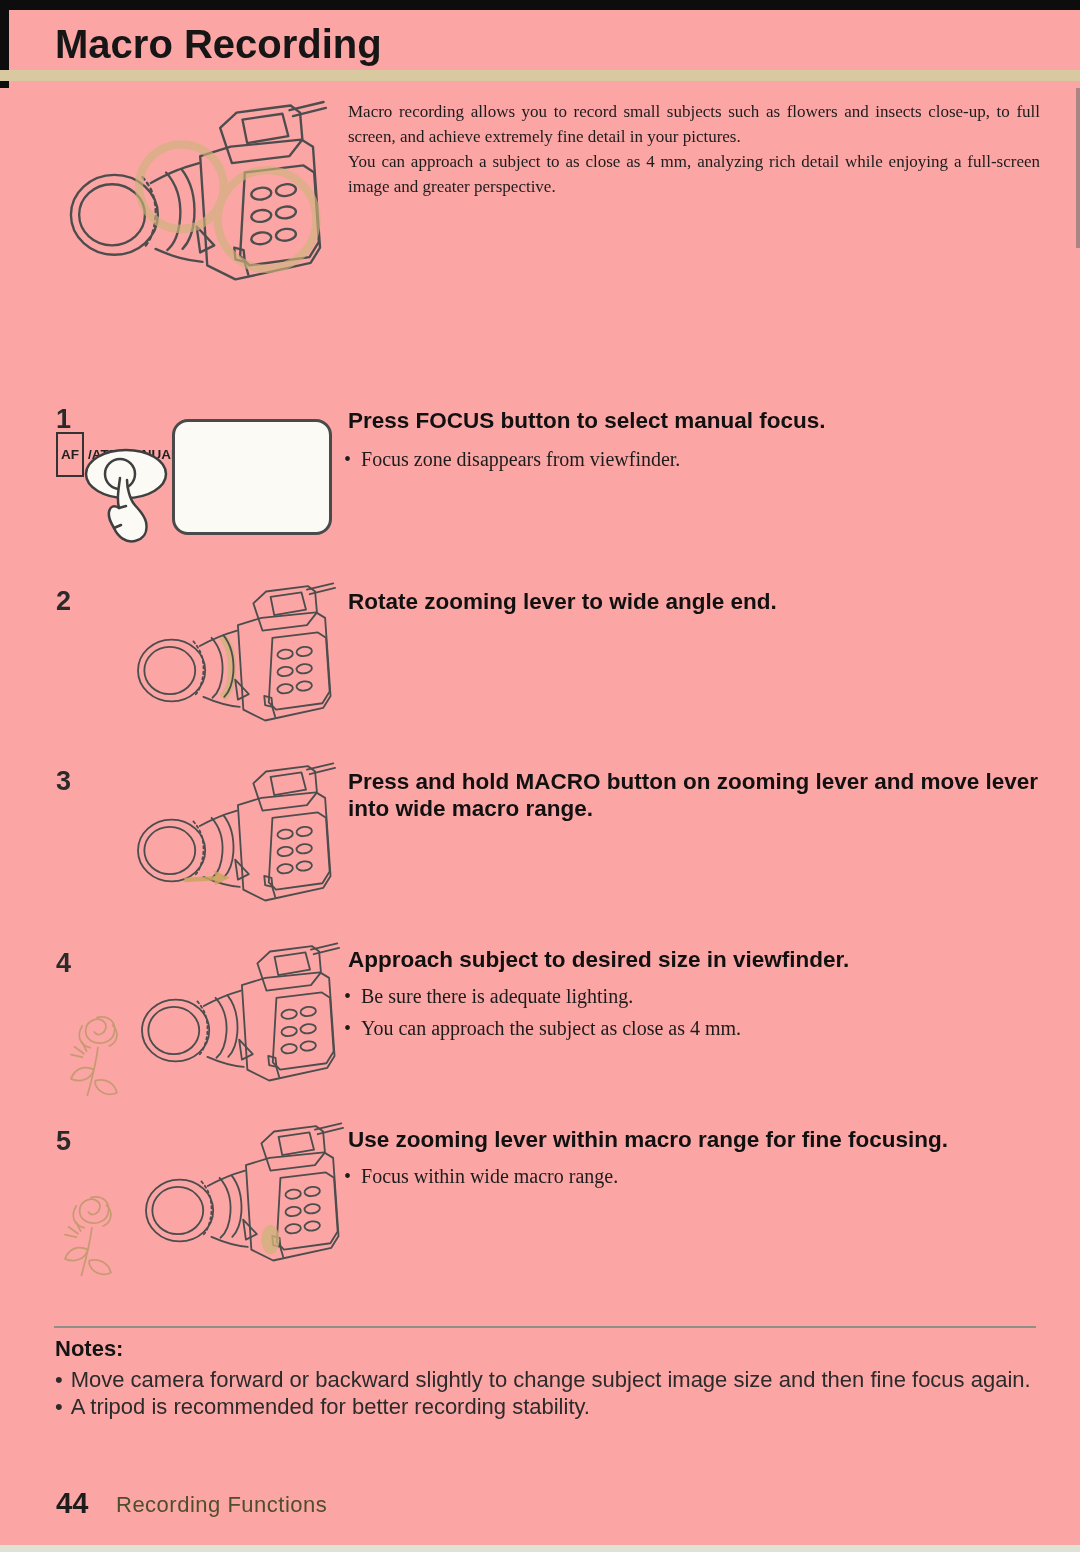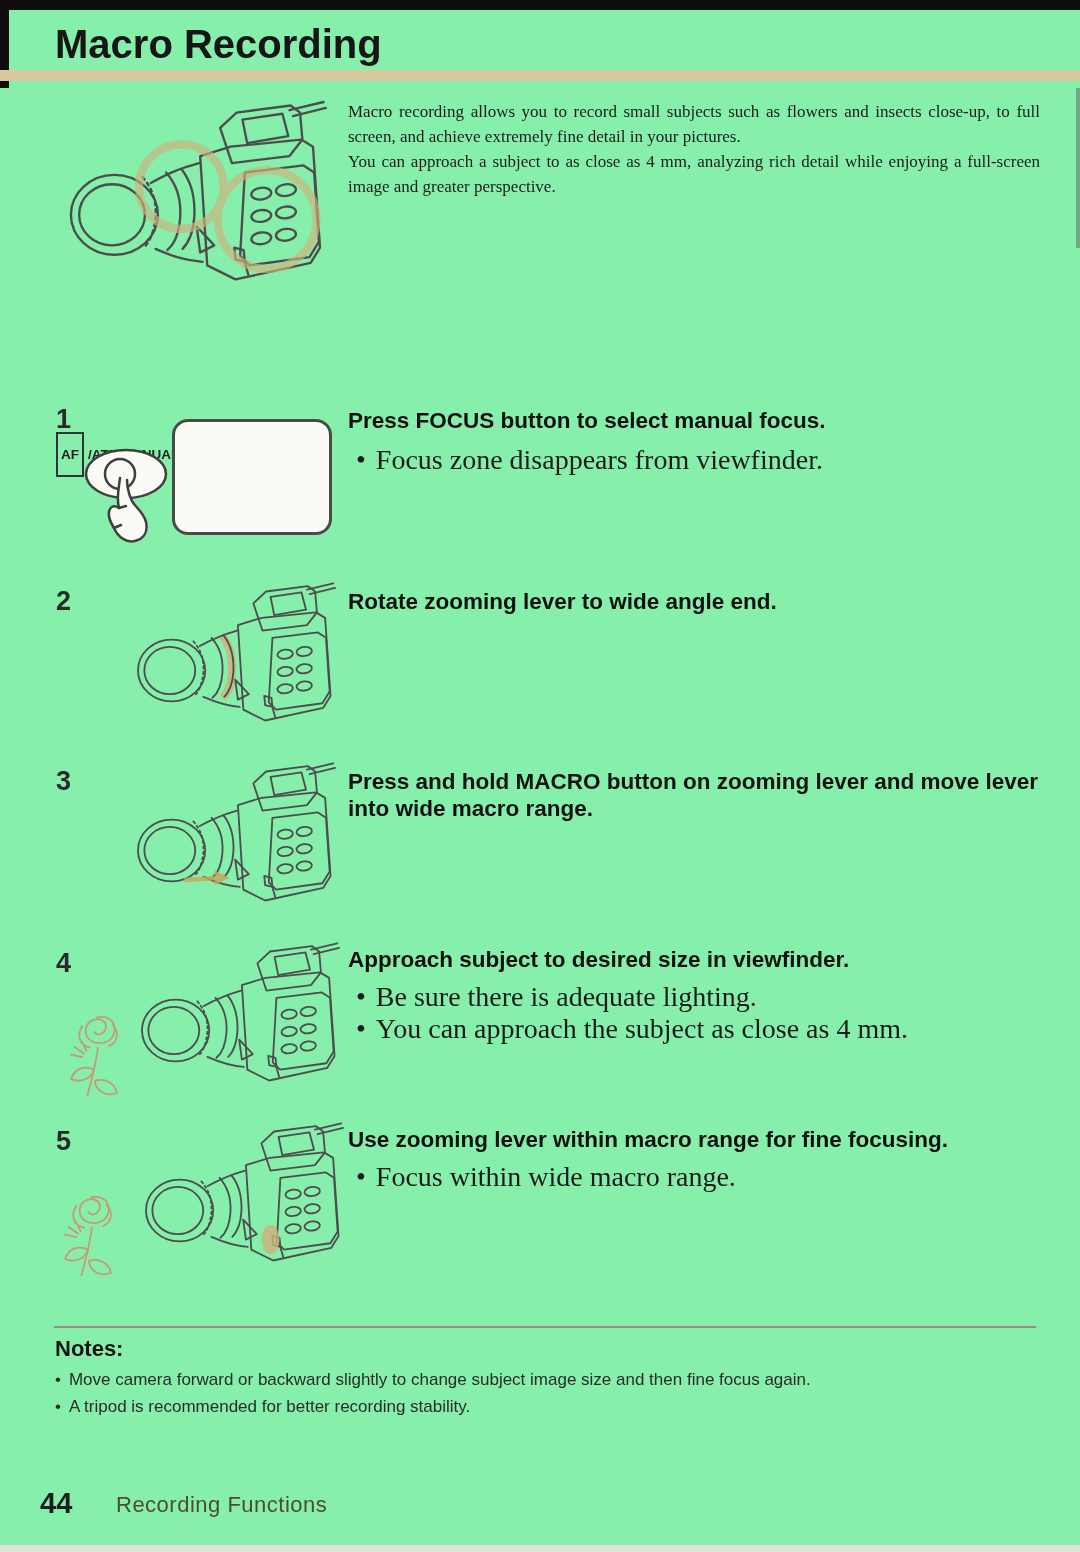--- a/index.html
+++ b/index.html
@@ -1,18 +1,18 @@
 <!DOCTYPE html>
 <html><head>
 <meta charset="utf-8">
 <style>
   html,body{margin:0;padding:0;background:#e8e8e4;}
   .page{
     position:relative;width:1080px;height:1552px;margin:0 auto;
-    background:#86efac;overflow:hidden;
+    background:#fca5a5;overflow:hidden;
     font-family:"Liberation Serif", serif;color:#1c1c1c;
   }
   
   .scan-top-bar{position:absolute;left:0;top:0;width:1080px;height:10px;background:#0d0d0d;}
   .scan-left-notch{position:absolute;left:0;top:0;width:9px;height:88px;background:#0d0d0d;}
   .scan-bottom-strip{position:absolute;left:0;bottom:0;width:1080px;height:7px;background:#dfe3d6;}
   .scan-right-edge{position:absolute;right:0;top:88px;width:4px;height:160px;background:#6a6a6a;opacity:.55;}
 
   .page-title{
     position:absolute;left:55px;top:22px;
@@ -29,21 +29,21 @@
 
   .step-num{
     position:absolute;left:56px;
     font-family:"Liberation Sans", sans-serif;font-weight:bold;font-size:27px;color:#2a2a2a;
   }
   .step-heading{
     position:absolute;left:348px;width:695px;
     font-family:"Liberation Sans", sans-serif;font-weight:bold;
     font-size:22.5px;line-height:27px;color:#111;
   }
-  .step-bullets{position:absolute;left:356px;width:690px;font-size:28px;line-height:25px;}
+  .step-bullets{position:absolute;left:344px;width:690px;font-size:20px;line-height:25px;}
   .step-bullets div{margin:0 0 7px 0;}
   .step-bullets div::before{content:"\2022";margin-right:10px;}
 
   .af-label{
     position:absolute;left:56px;top:432px;
     font-family:"Liberation Sans", sans-serif;font-weight:bold;font-size:13.5px;color:#222;
     display:flex;align-items:center;gap:4px;white-space:nowrap;
   }
   .af-box{border:2px solid #333;padding:12px 3px;line-height:17px;display:inline-block;}
 
@@ -55,26 +55,26 @@
   .illus{position:absolute;}
   svg{display:block;overflow:visible;}
 
   .notes-rule{position:absolute;left:54px;top:1326px;width:982px;height:2px;background:#8f8f86;}
   .notes-heading{
     position:absolute;left:55px;top:1336px;
     font-family:"Liberation Sans", sans-serif;font-weight:bold;font-size:22px;color:#141414;
   }
   .notes-list{
     position:absolute;left:55px;top:1366px;width:980px;
-    font-family:"Liberation Sans", sans-serif;font-size:17px;line-height:27px;color:#2b2b2b;
+    font-family:"Liberation Sans", sans-serif;font-size:22px;line-height:27px;color:#2b2b2b;
   }
   .notes-list div::before{content:"\2022";margin-right:8px;}
 
   .footer-num{
-    position:absolute;left:40px;top:1487px;
+    position:absolute;left:56px;top:1487px;
     font-family:"Liberation Sans", sans-serif;font-weight:bold;font-size:29px;color:#1d1d1d;
   }
   .footer-section{
     position:absolute;left:116px;top:1492px;
     font-family:"Liberation Sans", sans-serif;font-size:22px;letter-spacing:.5px;
   }
 </style>
 </head>
 <body>
 

